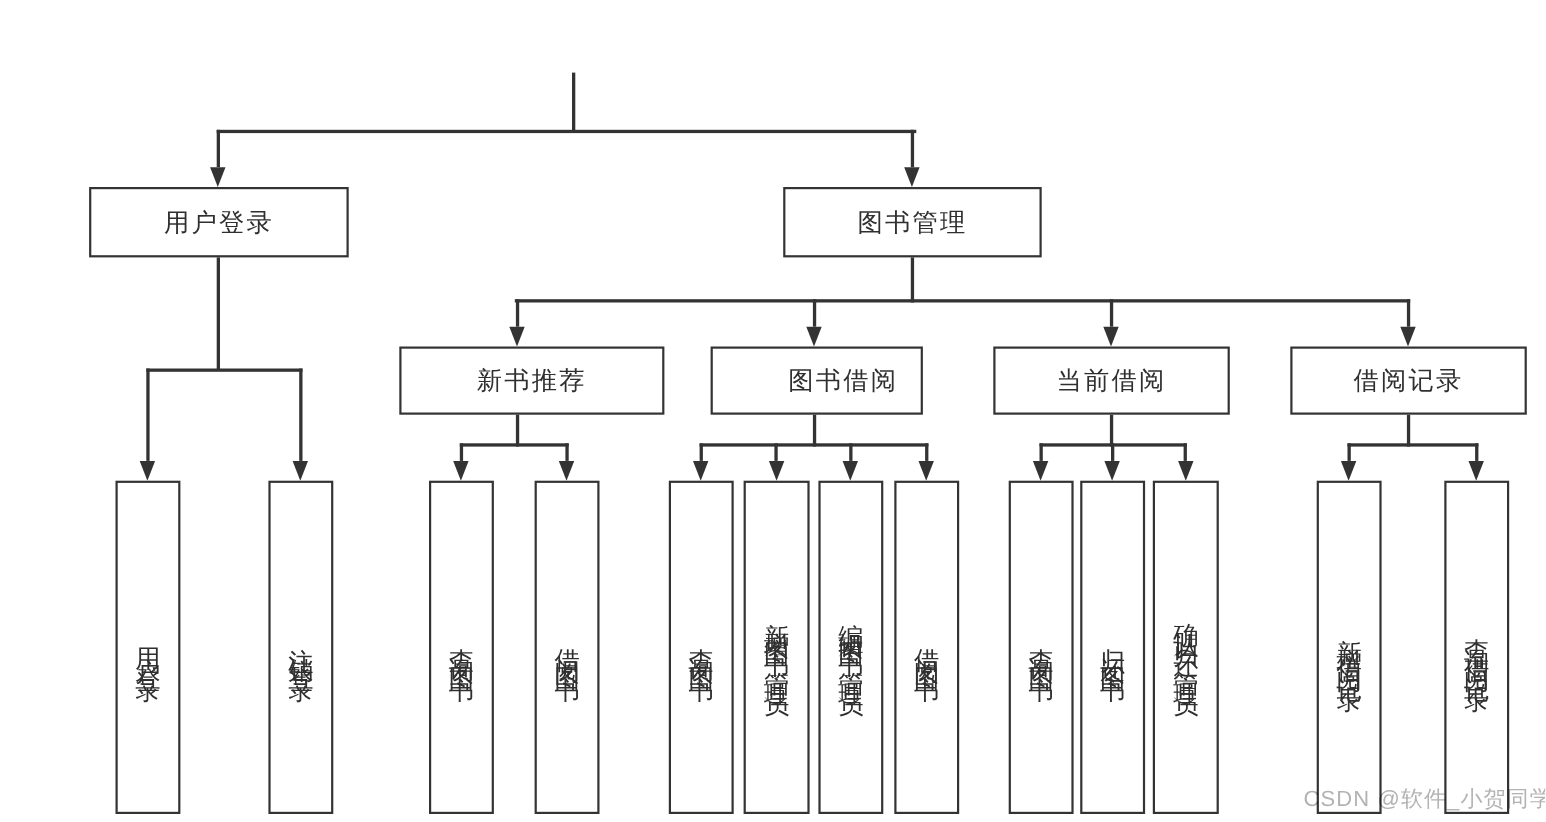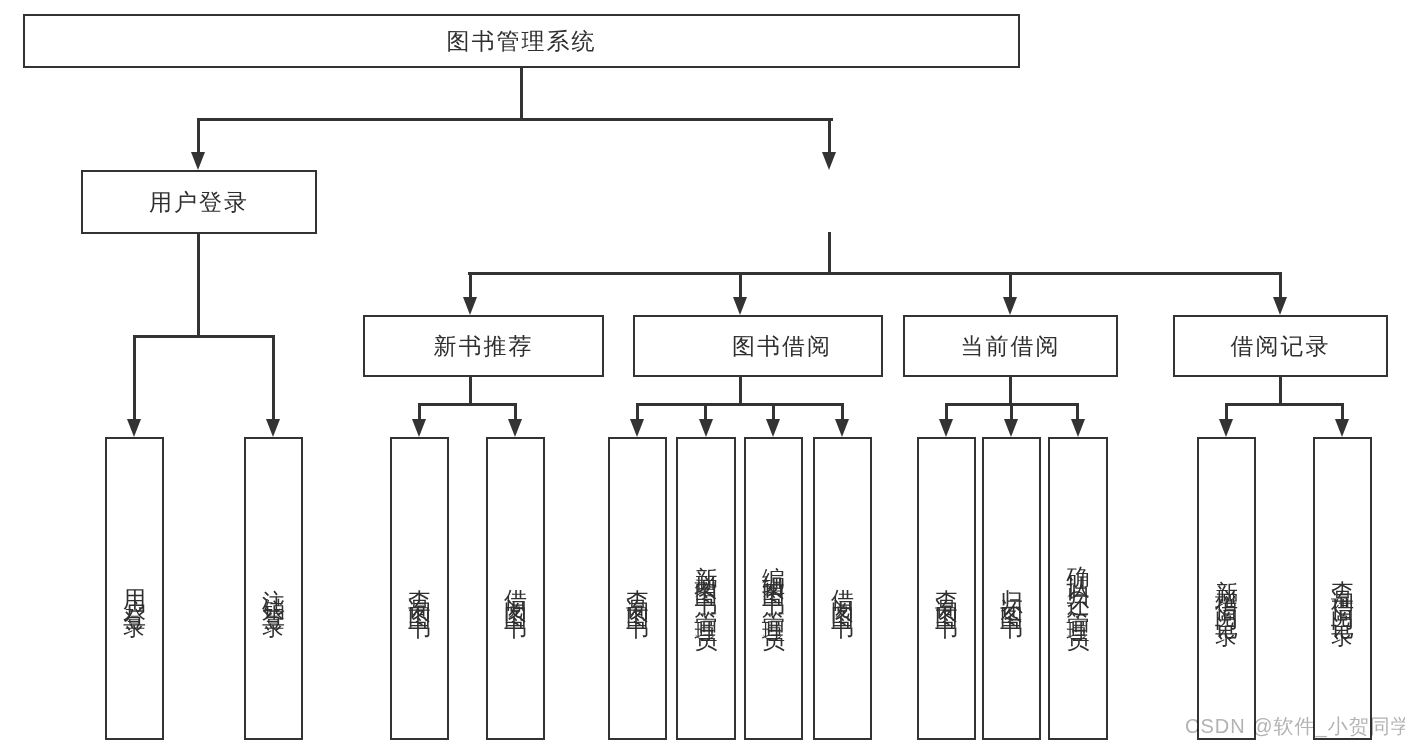--- a/index.html
+++ b/index.html
@@ -56,34 +56,34 @@
     mix-blend-mode:multiply;
     z-index:5;
     white-space:nowrap;
   }
 </style>
 </head>
 <body>
 
 <div id="stage">
 
-  <div class="bx" style="left:23px;top:14px;width:997px;height:54px;">
-    <span>图书管理系统</span>
-  </div>
 
   <div class="bx" style="left:81px;top:170px;width:236px;height:64px;">
     <span>用户登录</span>
   </div>
 
+  <div class="bx" style="left:712px;top:170px;width:235px;height:64px;">
+    <span>图书管理</span>
+  </div>
 
   <div class="bx" style="left:363px;top:315px;width:241px;height:62px;">
     <span>新书推荐</span>
   </div>
 
-  <div class="bx" style="left:633px;top:315px;width:250px;height:62px;padding-left:48px;">
+  <div class="bx" style="left:646px;top:315px;width:193px;height:62px;padding-left:48px;">
     <span>图书借阅</span>
   </div>
 
   <div class="bx" style="left:903px;top:315px;width:215px;height:62px;">
     <span>当前借阅</span>
   </div>
 
   <div class="bx" style="left:1173px;top:315px;width:215px;height:62px;">
     <span>借阅记录</span>
   </div>

